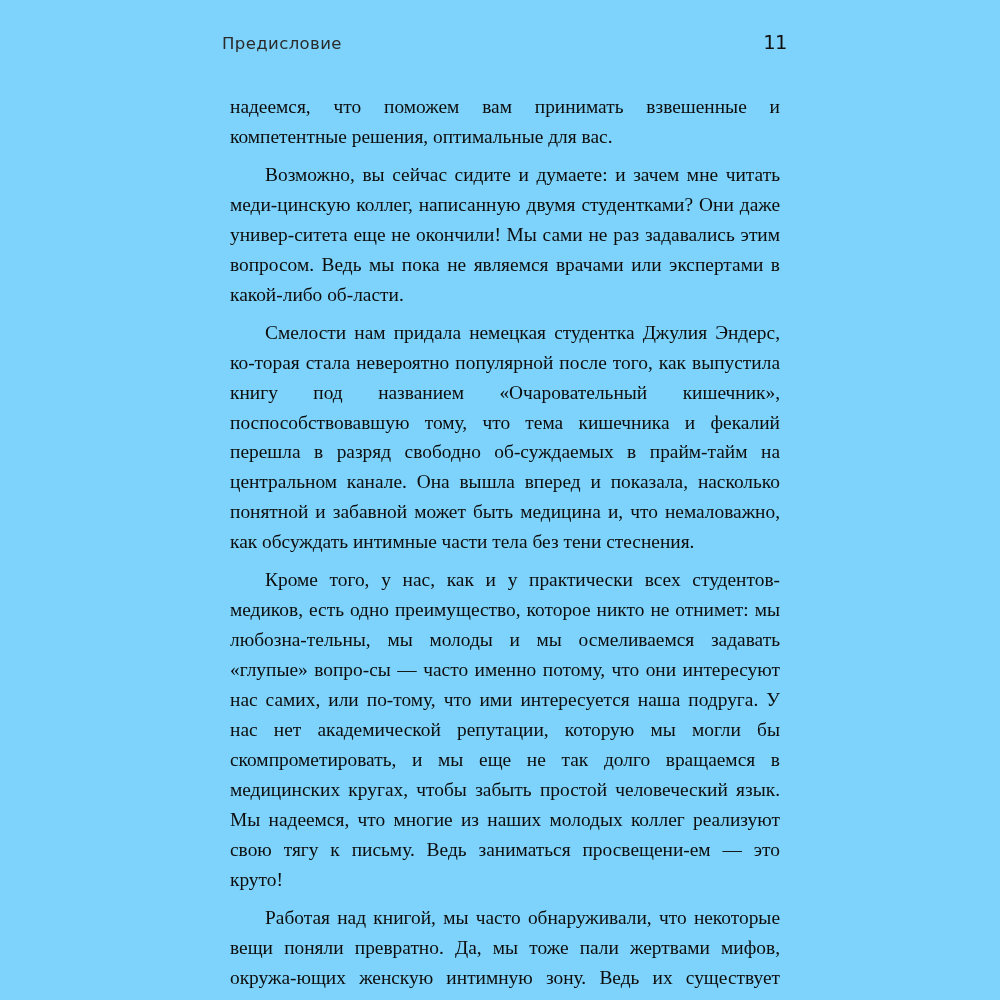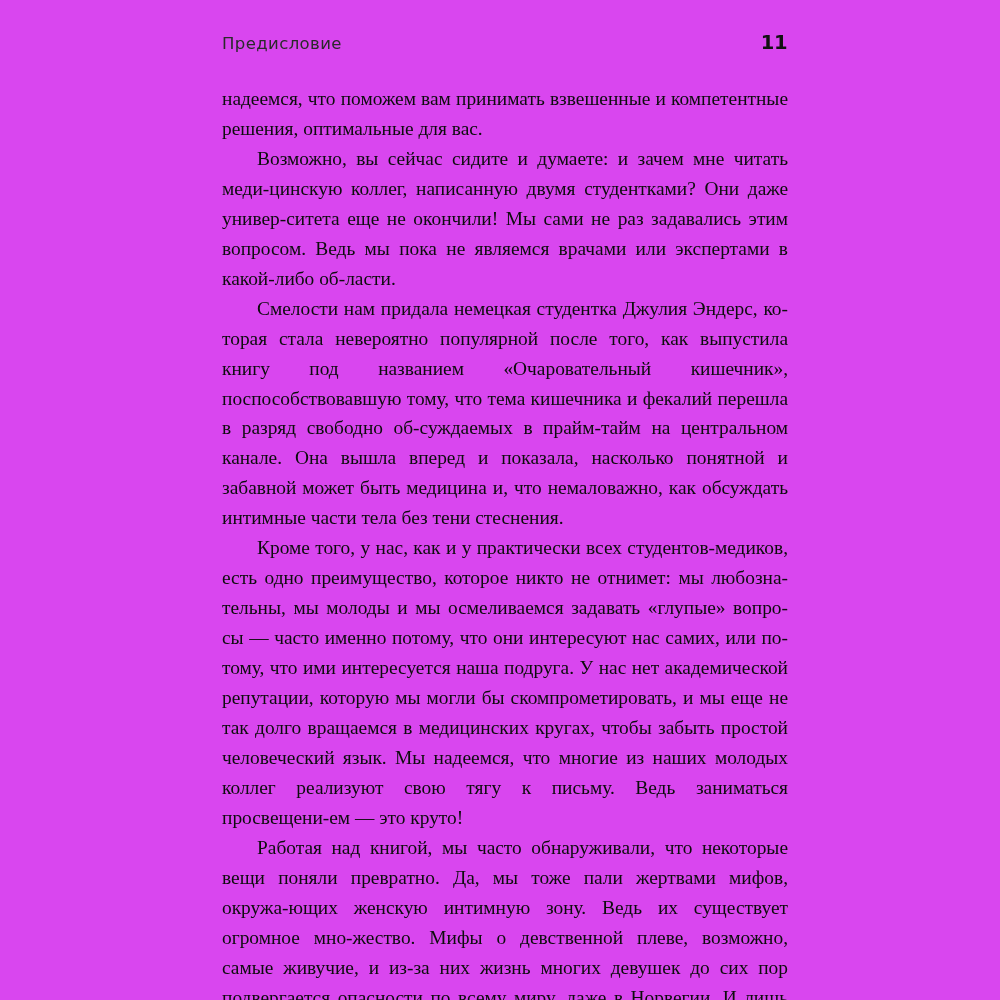--- a/index.html
+++ b/index.html
@@ -32,21 +32,21 @@
     font-family: "DejaVu Sans", "Liberation Sans", sans-serif;
     font-size: 16.5px;
     font-weight: 400;
     letter-spacing: 0.4px;
     color: #2a2a2a;
     white-space: nowrap;
   }
   .running-head-folio {
     font-family: "DejaVu Sans", "Liberation Sans", sans-serif;
     font-size: 19.5px;
-    font-weight: 700;
+    font-weight: 400;
     letter-spacing: -0.5px;
     color: #111111;
   }
 
   
   .textblock {
     position: absolute;
     left: 222px;
     top: 84px;
     width: 566px;
@@ -54,36 +54,36 @@
     font-size: 19.4px;
     line-height: 29.95px;
     color: #0d0d0d;
     text-align: justify;
     text-justify: inter-word;
     -webkit-hyphens: manual;
     hyphens: manual;
     word-spacing: 0px;
   }
   .textblock p {
-    margin: 0;
+    margin: 8px;
     padding: 0;
     text-indent: 0;
   }
   .textblock p.indent {
     text-indent: 35px;
   }
   
   .textblock p.cut {
     text-align-last: justify;
   }
 </style>
 </head>
 <body>
 
-<div class="page" style="background: #d946ef;">
+<div class="page" style="background: #7dd3fc;">
 
   <div class="running-head">
     <span class="running-head-title">Предисловие</span>
     <span class="running-head-folio">11</span>
   </div>
 
   <div class="textblock" style="color: rgb(13, 13, 13);">
     <p>надеемся, что поможем вам принимать взвешенные и компетентные решения, оптимальные для вас.</p>
     <p class="indent">Возможно, вы сейчас сидите и думаете: и зачем мне читать меди-цинскую коллег, написанную двумя студентками? Они даже универ-ситета еще не окончили! Мы сами не раз задавались этим вопросом. Ведь мы пока не являемся врачами или экспертами в какой-либо об-ласти.</p>
     <p class="indent">Смелости нам придала немецкая студентка Джулия Эндерс, ко-торая стала невероятно популярной после того, как выпустила книгу под названием «Очаровательный кишечник», поспособствовавшую тому, что тема кишечника и фекалий перешла в разряд свободно об-суждаемых в прайм-тайм на центральном канале. Она вышла вперед и показала, насколько понятной и забавной может быть медицина и, что немаловажно, как обсуждать интимные части тела без тени стеснения.</p>

